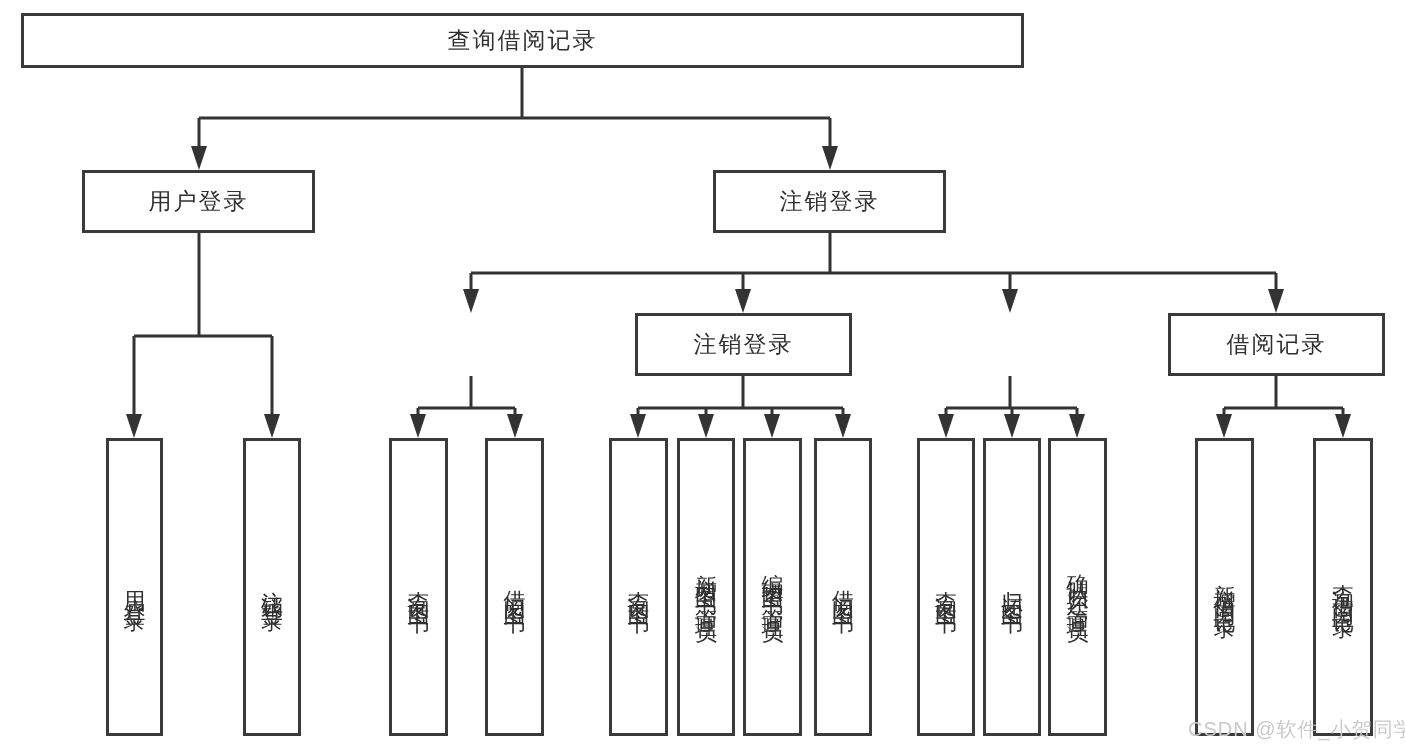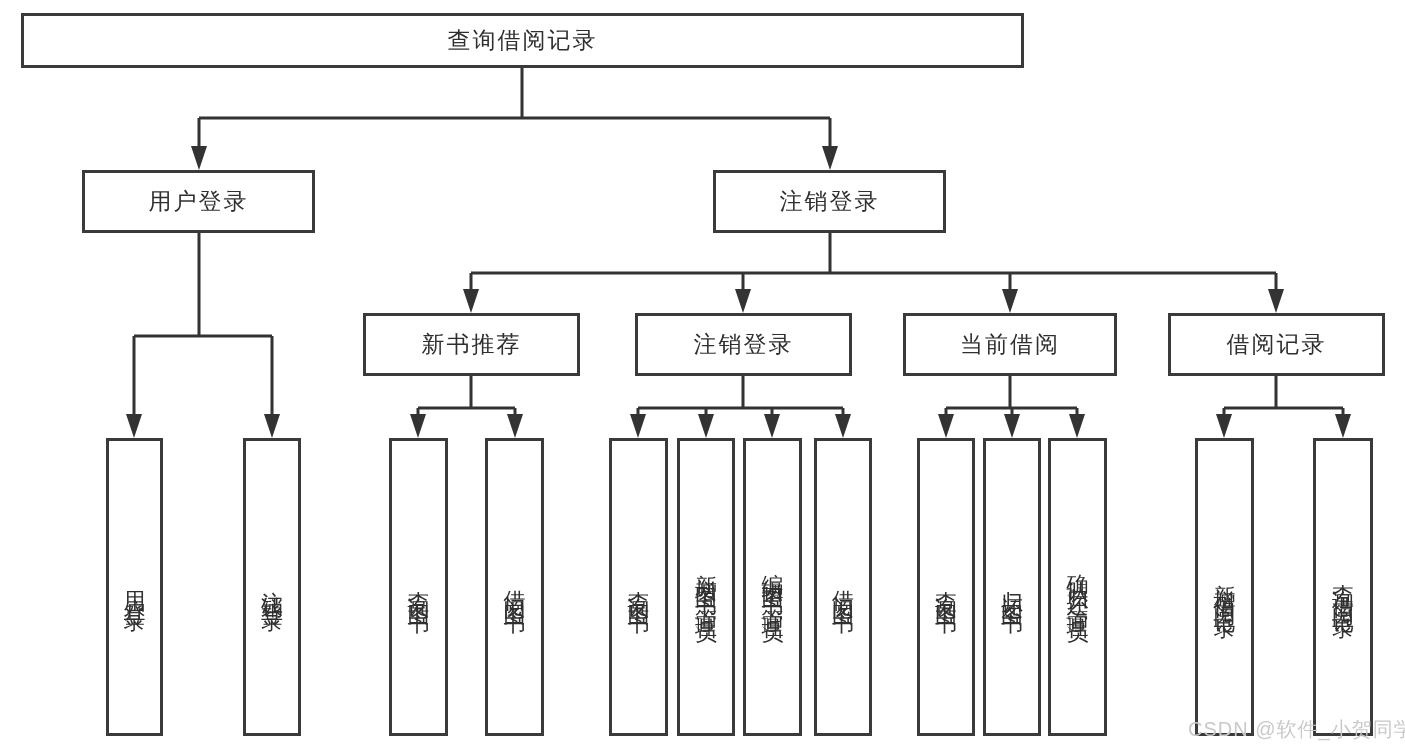--- a/index.html
+++ b/index.html
@@ -88,23 +88,21 @@
     <path class="c-line" d="M1276,376 V408 M1224,408 H1343 M1224,408 V418 M1343,408 V418"></path>
     <polygon class="c-arrow" points="1216,414 1232,414 1224,438"></polygon>
     <polygon class="c-arrow" points="1335,414 1351,414 1343,438"></polygon>
   </svg>
 
   <div class="node h" style="left:21px;top:13px;width:1003px;height:55px;">查询借阅记录</div>
 
   <div class="node h" style="left:82px;top:170px;width:233px;height:63px;">用户登录</div>
   <div class="node h" style="left:713px;top:170px;width:233px;height:63px;">注销登录</div>
 
-  <div class="node h" style="left:363px;top:313px;width:217px;height:63px;">新书推荐</div>
   <div class="node h" style="left:635px;top:313px;width:217px;height:63px;">注销登录</div>
-  <div class="node h" style="left:903px;top:313px;width:214px;height:63px;">当前借阅</div>
   <div class="node h" style="left:1168px;top:313px;width:217px;height:63px;">借阅记录</div>
 
   <div class="node v" style="left:106px;top:438px;width:57px;height:298px;">用户登录</div>
   <div class="node v" style="left:243px;top:438px;width:58px;height:298px;">注销登录</div>
 
   <div class="node v" style="left:389px;top:438px;width:59px;height:298px;">查询图书</div>
   <div class="node v" style="left:485px;top:438px;width:59px;height:298px;">借阅图书</div>
 
   <div class="node v" style="left:609px;top:438px;width:59px;height:298px;">查询图书</div>
   <div class="node v" style="left:677px;top:438px;width:58px;height:298px;">新增图书（管理员）</div>

